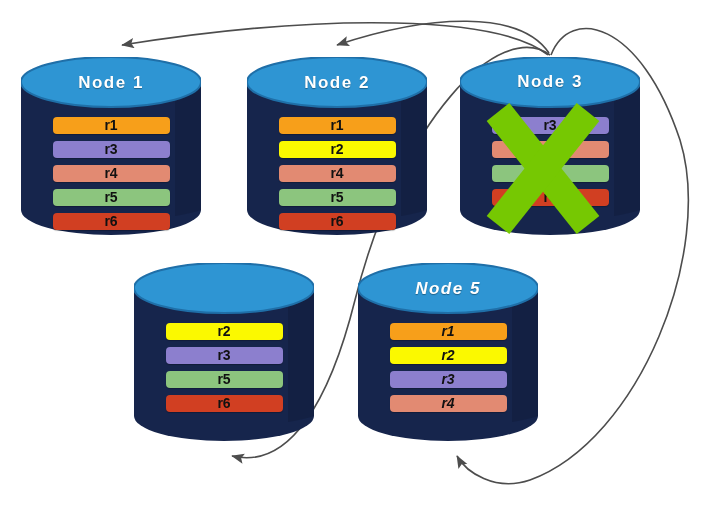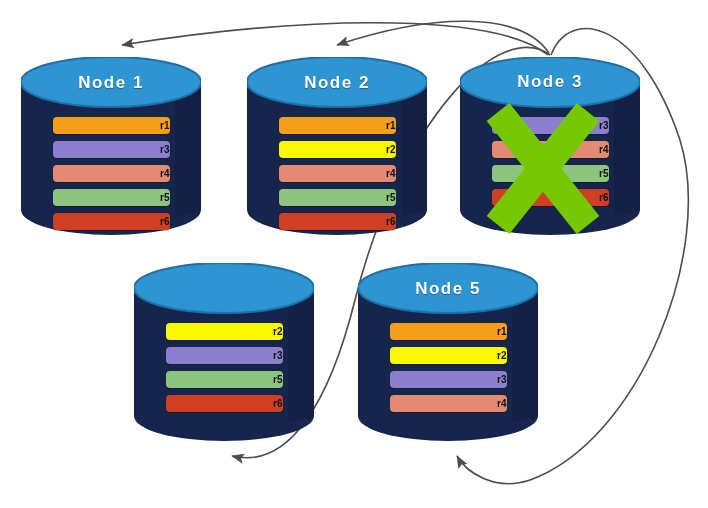--- a/index.html
+++ b/index.html
@@ -50,23 +50,23 @@
     left: 0;
     width: 100%;
   }
   .row-bar {
     position: relative;
     height: 17px;
     border-radius: 4px;
     margin: 0 auto 7px auto;
     color: #111111;
     font-weight: bold;
-    font-size: 10px;
+    font-size: 14px;
     line-height: 17px;
-    text-align: right;
+    text-align: center;
     box-shadow: 0 1px 1px rgba(0,0,0,0.25);
   }
   .row-bar:last-child { margin-bottom: 0; }
   .cross-layer {
     position: absolute;
     left: 0;
     top: 0;
     pointer-events: none;
   }
 </style>
@@ -146,21 +146,21 @@
           <path d="M 154 25 L 154 159 A 90 25 0 0 0 180 153 L 180 25 Z" fill="#0f1b3a" opacity="0.45"></path>
           <ellipse cx="90" cy="25" rx="90" ry="25" fill="#2e95d3" stroke="#1f6fa8" stroke-width="2"></ellipse>
         </svg>
         <div class="rows" style="top: 60px;">
           <div class="row-bar" style="background: rgb(251, 249, 0); width: 117px;">r2</div>
           <div class="row-bar" style="background: rgb(140, 127, 206); width: 117px;">r3</div>
           <div class="row-bar" style="background: rgb(140, 197, 126); width: 117px;">r5</div>
           <div class="row-bar" style="background: rgb(209, 63, 34); width: 117px;">r6</div>
         </div>
       </div>
-      <div class="node" style="left: 358px; top: 263px; width: 180px; height: 178px;">
+      <div class="node" style="left: 358px; top: 263px; width: 180px; height: 178px; font-style: italic;">
         <svg class="node-svg" width="180" height="178" viewBox="0 0 180 178">
           <path d="M 0 25 L 0 153 A 90 25 0 0 0 180 153 L 180 25 Z" fill="#16254c"></path>
           <path d="M 154 25 L 154 159 A 90 25 0 0 0 180 153 L 180 25 Z" fill="#0f1b3a" opacity="0.45"></path>
           <ellipse cx="90" cy="25" rx="90" ry="25" fill="#2e95d3" stroke="#1f6fa8" stroke-width="2"></ellipse>
         </svg>
         <div class="node-title" style="top: 16px;">Node  5</div>
         <div class="rows" style="top: 60px;">
           <div class="row-bar" style="background: rgb(247, 159, 26); width: 117px;">r1</div>
           <div class="row-bar" style="background: rgb(251, 249, 0); width: 117px;">r2</div>
           <div class="row-bar" style="background: rgb(140, 127, 206); width: 117px;">r3</div>

